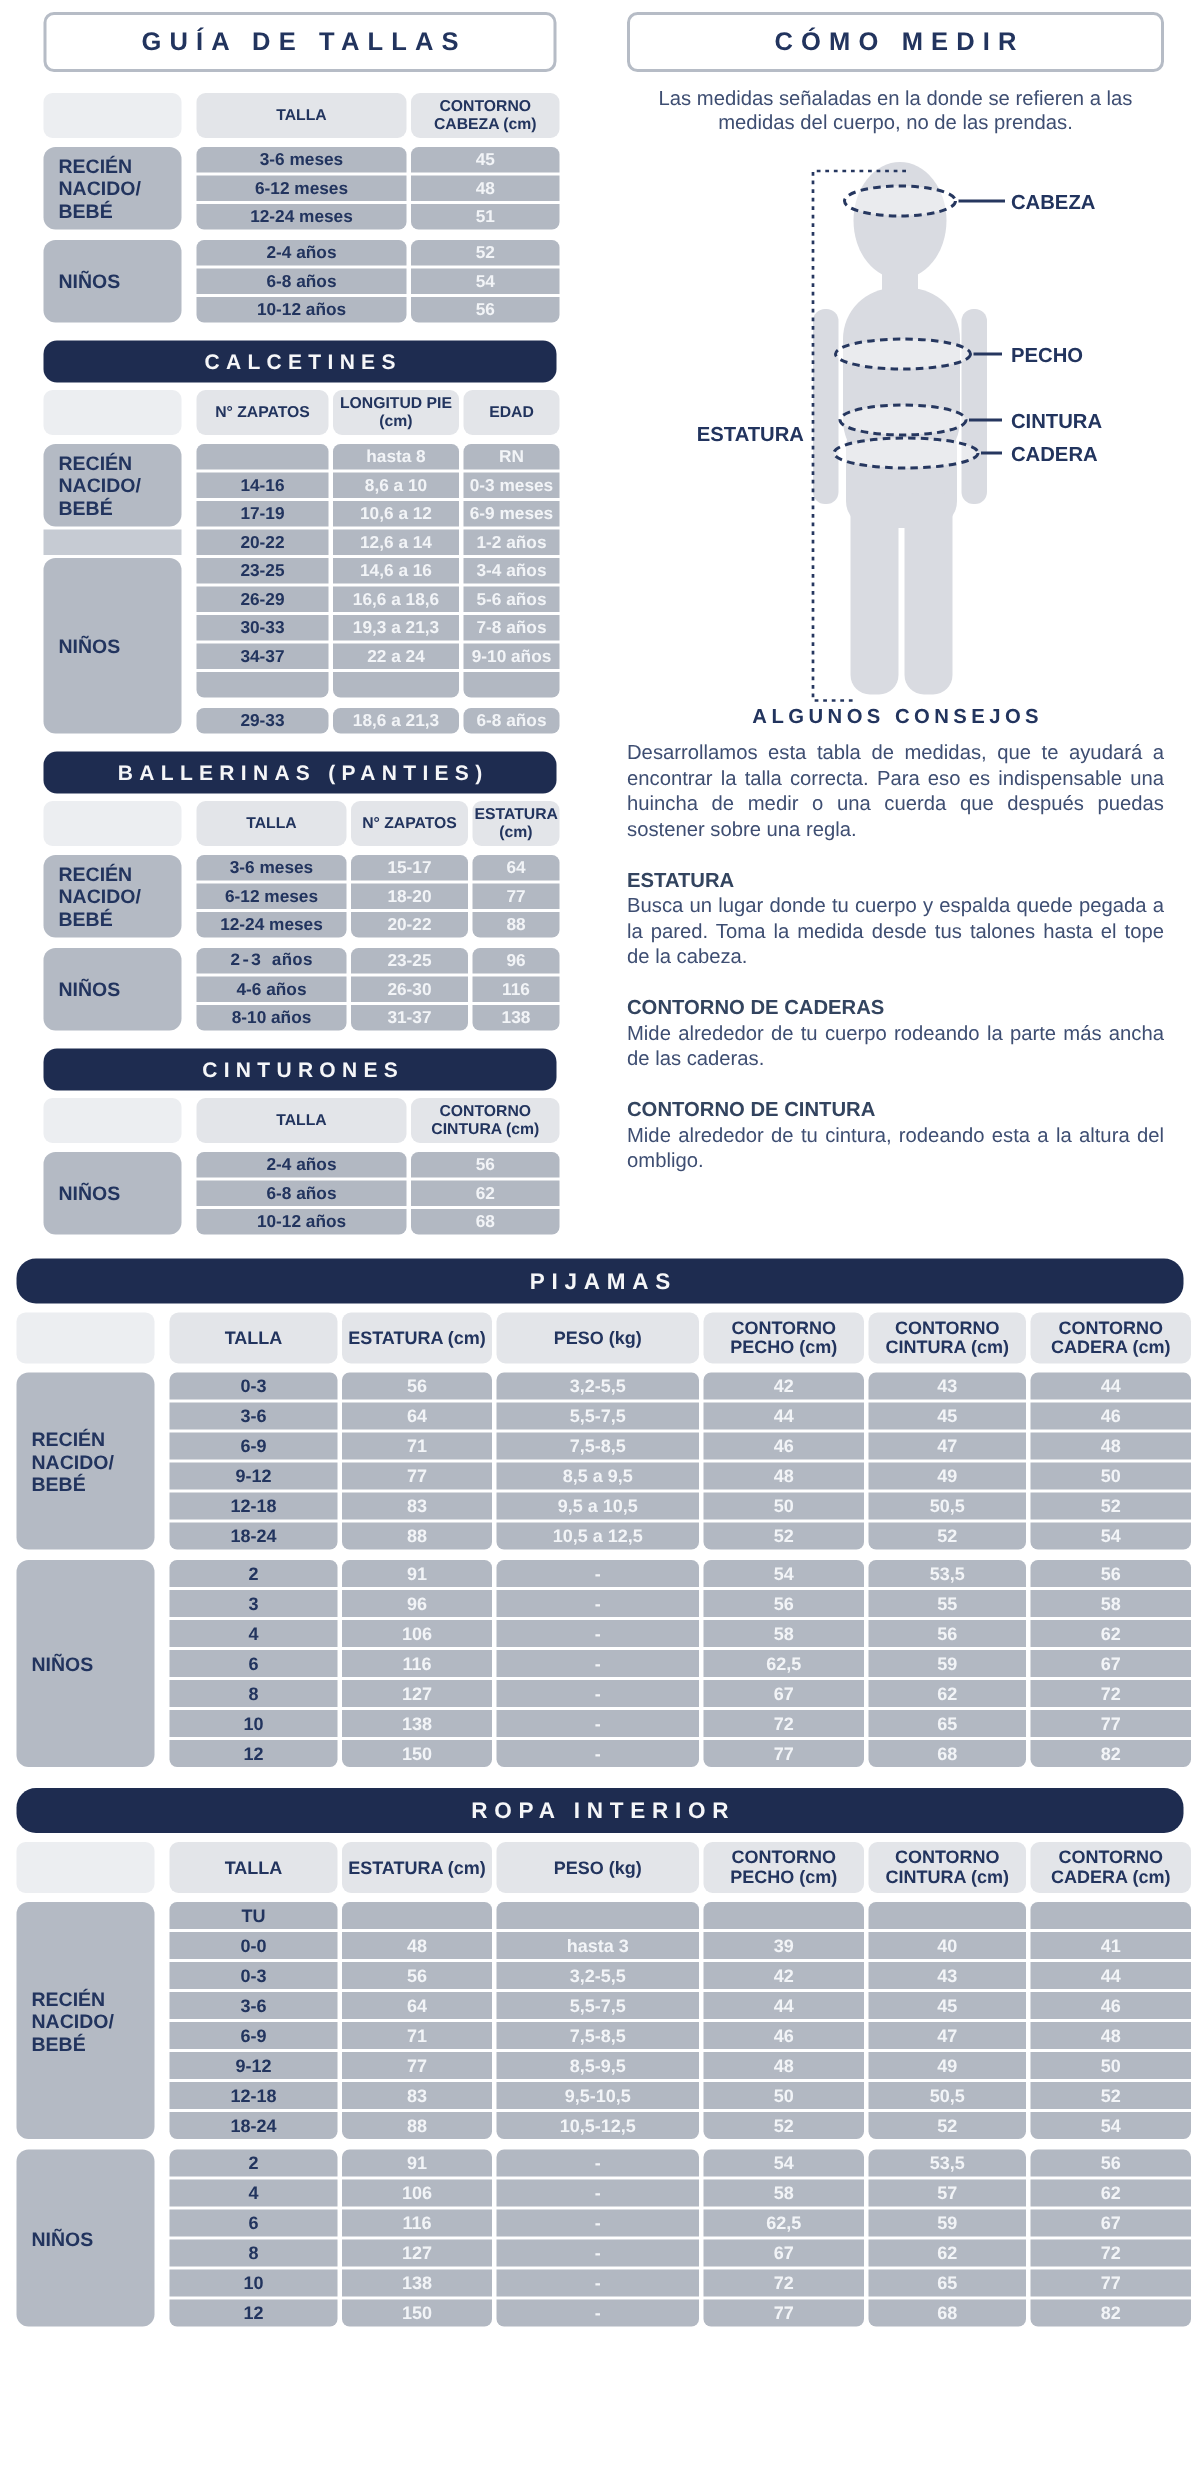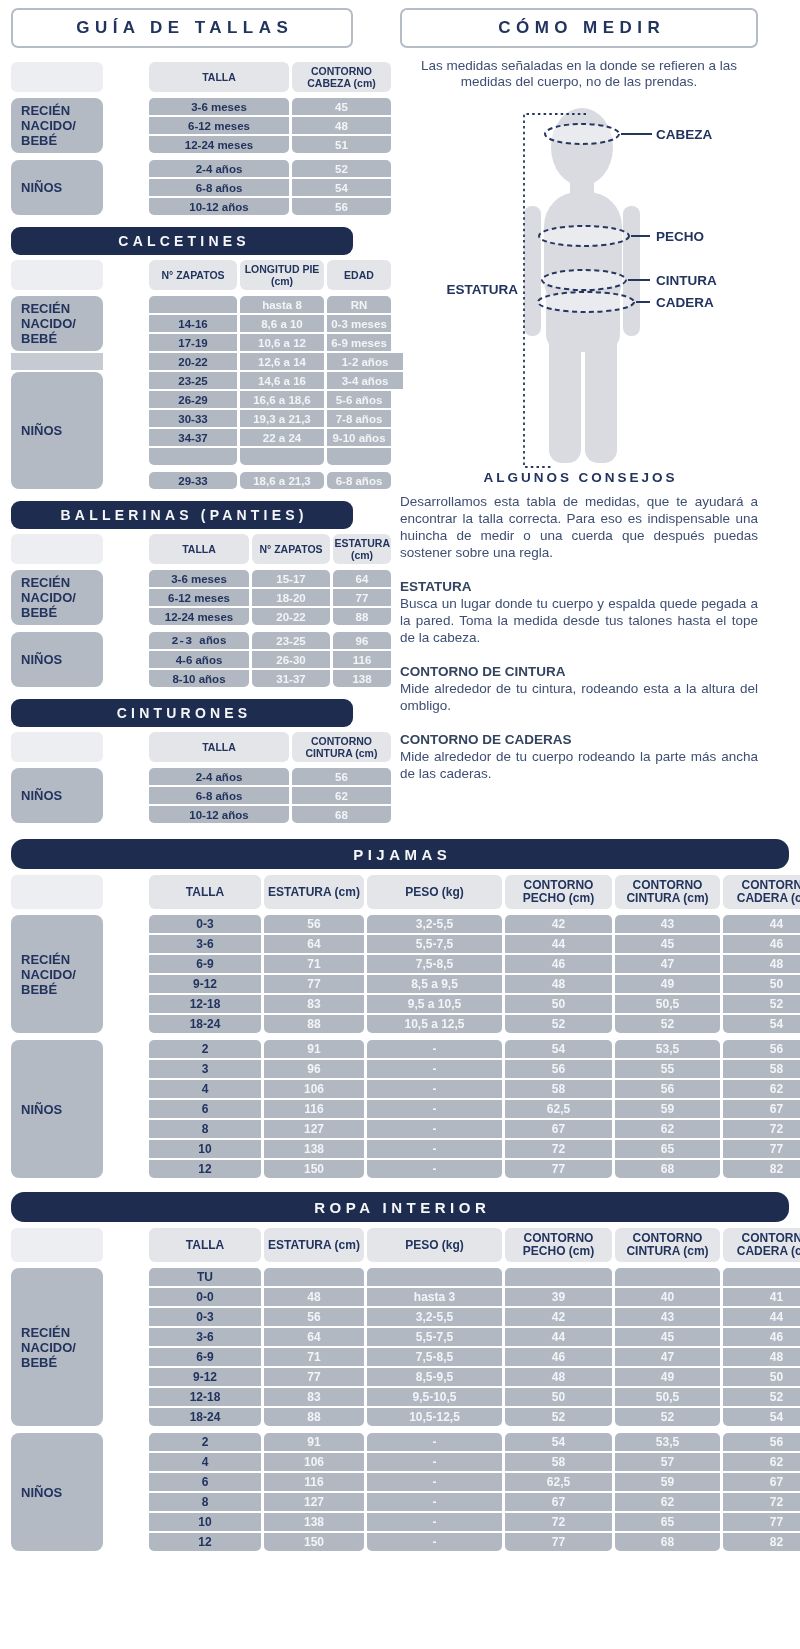--- a/index.html
+++ b/index.html
@@ -1,19 +1,19 @@
 <!DOCTYPE html>
 <html><head>
 <meta charset="utf-8">
 <style>
   html,body{margin:0;padding:0;background:#ffffff;}
   body{width:800px;height:1649px;overflow:hidden;position:relative;
        font-family:"Liberation Sans","DejaVu Sans",sans-serif;
        -webkit-font-smoothing:antialiased;}
-  .top{display:flex;padding:8px 0 0 11px;}
+  .top{display:flex;padding:8px 0 0 29px;}
   .left-col{width:342px;flex:0 0 342px;}
   .right-col{width:358px;flex:0 0 358px;margin-left:47px;color:#3e4e72;}
 
   
   .outline-title{height:36px;border:2px solid #b6bcc6;border-radius:7px;
     display:flex;align-items:center;justify-content:center;
     color:#22345e;font-weight:bold;font-size:17px;letter-spacing:0.32em;text-indent:0.32em;}
 
   
   .size-table + .size-table{margin-top:12px;}
@@ -24,21 +24,21 @@
   .full .tbar{height:30px;border-radius:13px;font-size:15px;margin-bottom:6px;}
   .tgrid{display:flex;}
   .lcol{flex:0 0 auto;margin-right:10px;}
   .corner-chip{background:#eceef1;border-radius:6px;height:30px;margin-bottom:6px;}
   .full .corner-chip{height:34px;}
   .lboxes{position:relative;}
   .lbox{position:absolute;left:0;right:0;background:#b4bac4;border-radius:8px;
     display:flex;align-items:center;color:#22345e;font-weight:bold;
     font-size:13px;line-height:15px;padding-left:10px;box-sizing:border-box;}
   .lbox.light{background:#c6cbd3;border-radius:0;}
-  .dcol{flex:1 1 auto;margin-left:36px;}
+  .dcol{flex:1 1 auto;}
   .hrow{display:flex;gap:3px;margin-bottom:6px;}
   .chip{background:#e3e5e9;border-radius:6px;height:30px;display:flex;align-items:center;
     justify-content:center;text-align:center;color:#22345e;font-weight:bold;
     font-size:10.5px;line-height:12px;padding:2px 2px;box-sizing:border-box;}
   .full .chip{height:34px;font-size:12px;line-height:13px;}
   .trow{display:flex;gap:3px;height:17px;}
   .full .trow{height:18px;}
   .trow + .trow{margin-top:2px;}
   .trow.gap{margin-top:7px;}
   .cell{background:#b2b8c2;display:flex;align-items:center;justify-content:center;
@@ -139,26 +139,26 @@
                 <div class="cell c-rest" style="width: 64px;">0-3 meses</div>
               </div>
               <div class="trow">
                 <div class="cell c-first" style="width: 88px;">17-19</div>
                 <div class="cell c-rest" style="width: 84px;">10,6 a 12</div>
                 <div class="cell c-rest" style="width: 64px;">6-9 meses</div>
               </div>
               <div class="trow">
                 <div class="cell c-first" style="width: 88px;">20-22</div>
                 <div class="cell c-rest" style="width: 84px;">12,6 a 14</div>
-                <div class="cell c-rest" style="width: 76px;">1-2 años</div>
+                <div class="cell c-rest" style="width: 64px;">1-2 años</div>
               </div>
               <div class="trow">
                 <div class="cell c-first" style="width: 88px;">23-25</div>
                 <div class="cell c-rest" style="width: 84px;">14,6 a 16</div>
-                <div class="cell c-rest" style="width: 76px;">3-4 años</div>
+                <div class="cell c-rest" style="width: 64px;">3-4 años</div>
               </div>
               <div class="trow">
                 <div class="cell c-first" style="width: 88px;">26-29</div>
                 <div class="cell c-rest" style="width: 84px;">16,6 a 18,6</div>
                 <div class="cell c-rest" style="width: 64px;">5-6 años</div>
               </div>
               <div class="trow">
                 <div class="cell c-first" style="width: 88px;">30-33</div>
                 <div class="cell c-rest" style="width: 84px;">19,3 a 21,3</div>
                 <div class="cell c-rest" style="width: 64px;">7-8 años</div>
@@ -305,26 +305,26 @@
     </svg>
 
     <div class="consejos-title">ALGUNOS CONSEJOS</div>
     <div class="para">Desarrollamos esta tabla de medidas, que te ayudará a encontrar la talla correcta. Para eso es indispensable una huincha de medir o una cuerda que después puedas sostener sobre una regla.</div>
 
     <div class="msec">
       <h4>ESTATURA</h4>
       <p>Busca un lugar donde tu cuerpo y espalda quede pegada a la pared. Toma la medida desde tus talones hasta el tope de la cabeza.</p>
     </div>
     <div class="msec">
+      <h4>CONTORNO DE CADERAS</h4>
+      <p>Mide alrededor de tu cuerpo rodeando la parte más ancha de las caderas.</p>
+    </div>
+    <div class="msec">
       <h4>CONTORNO DE CINTURA</h4>
       <p>Mide alrededor de tu cintura, rodeando esta a la altura del ombligo.</p>
-    </div>
-    <div class="msec">
-      <h4>CONTORNO DE CADERAS</h4>
-      <p>Mide alrededor de tu cuerpo rodeando la parte más ancha de las caderas.</p>
     </div>
   </div>
 </div>
 
 <div class="bottom" id="bottom-tables">
     <div class="size-table full">
       <div class="tbar">PIJAMAS</div>
       <div class="tgrid">
         <div class="lcol" style="width: 92px;">
           <div class="corner-chip"></div>

